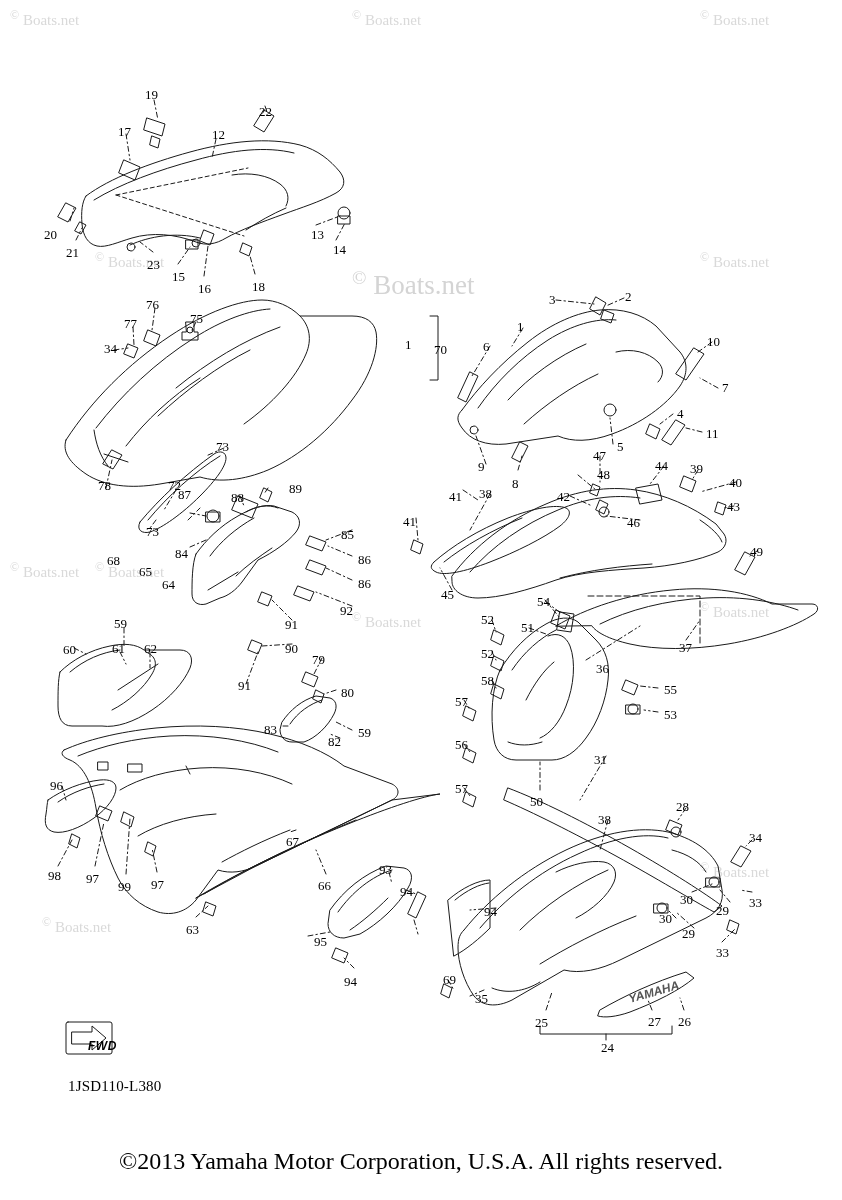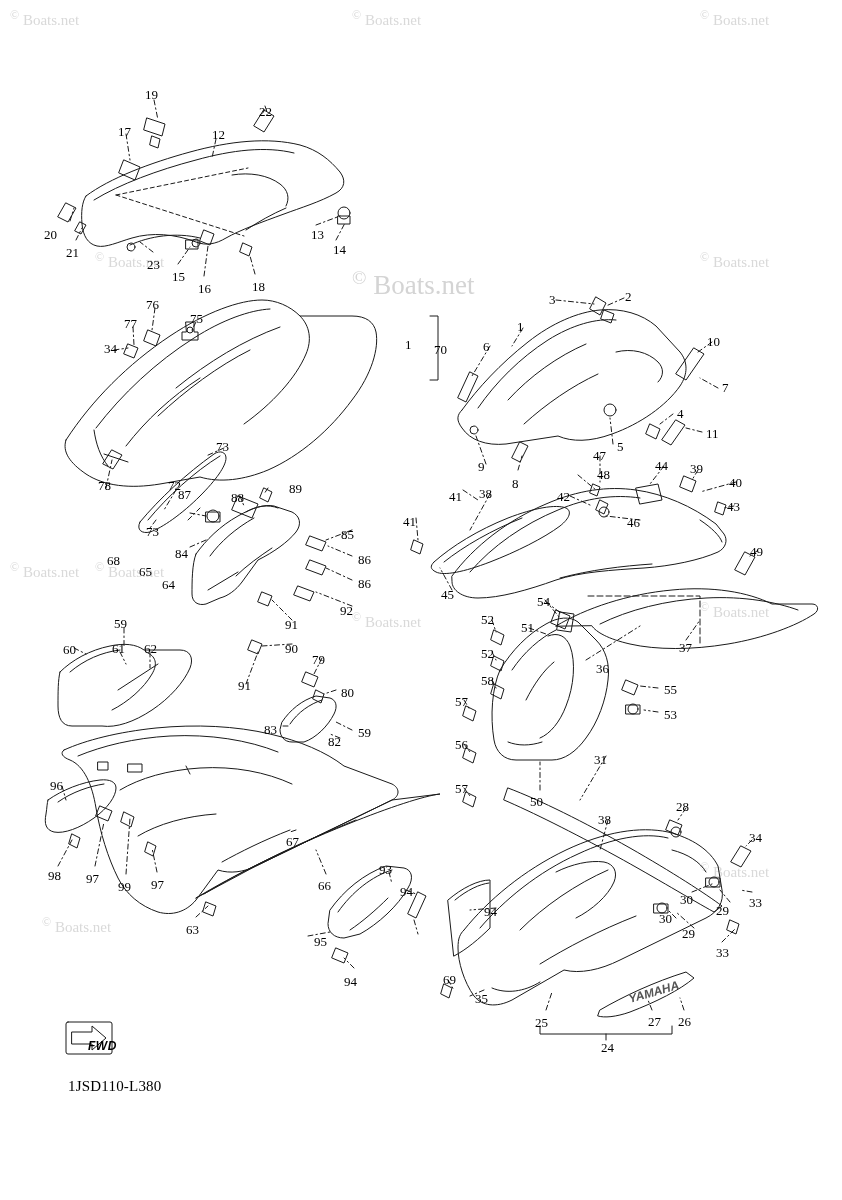--- a/index.html
+++ b/index.html
@@ -578,13 +578,14 @@
       <div class="num" style="left: 443px; top: 973px;">69</div>
       <div class="num" style="left: 475px; top: 992px;">35</div>
       <div class="num" style="left: 648px; top: 1015px;">27</div>
       <div class="num" style="left: 678px; top: 1015px;">26</div>
       <div class="num" style="left: 535px; top: 1016px;">25</div>
       <div class="num" style="left: 601px; top: 1041px;">24</div>
     </div>
 
   <div class="fwd-label">FWD</div>
   <div class="partno">1JSD110-L380</div>
+  <div class="footer">©2013 Yamaha Motor Corporation, U.S.A. All rights reserved.</div>
 </div>
 
 </body></html>

